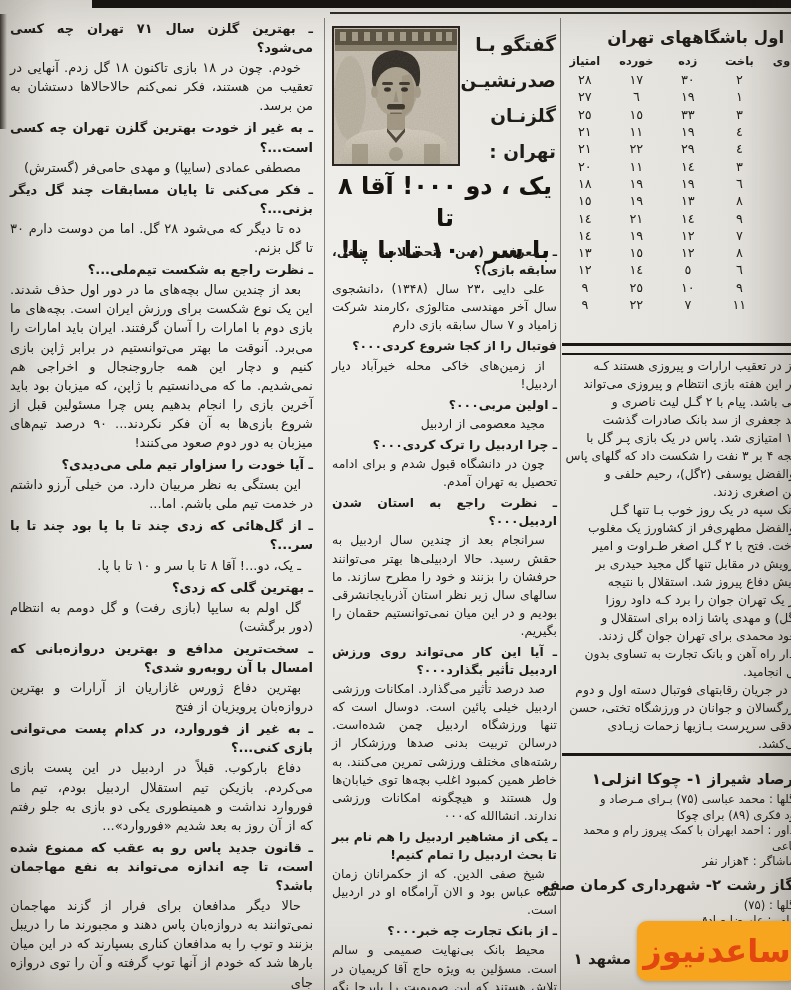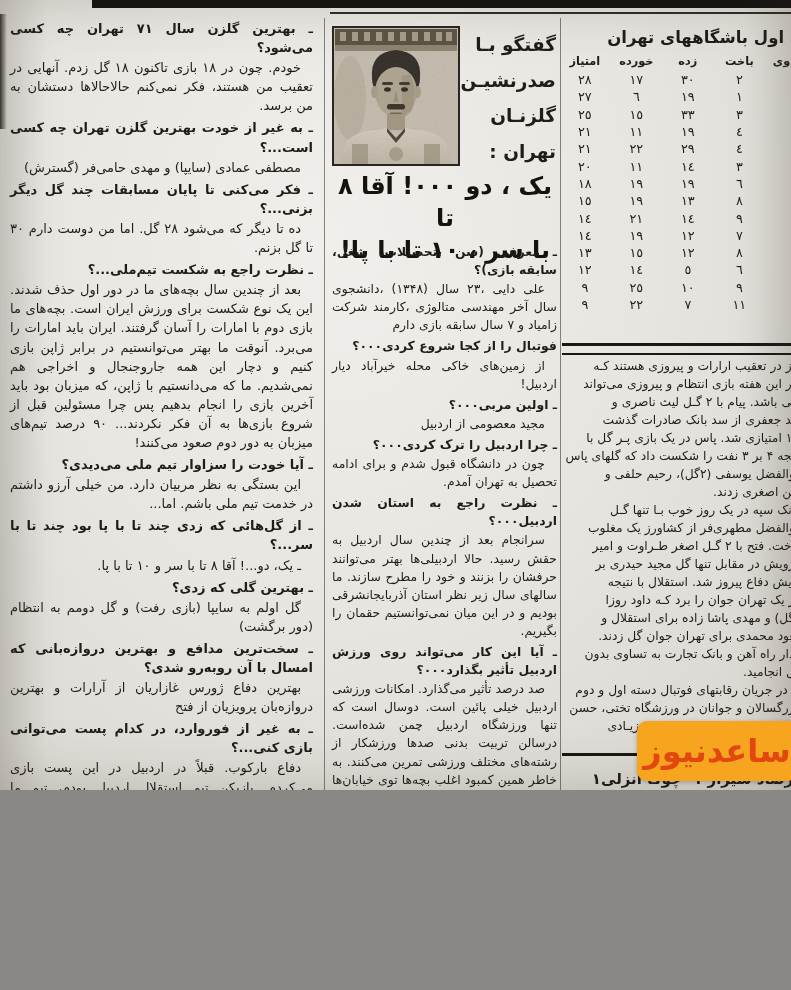--- a/index.html
+++ b/index.html
@@ -1,17 +1,17 @@
 <!DOCTYPE html>
 <html lang="fa" dir="rtl"><head>
 <meta charset="utf-8">
 <style>
   html,body{margin:0;padding:0;background:#8a8885;}
   #page{
-    position:relative;width:791px;height:790px;overflow:hidden;
+    position:relative;width:791px;height:990px;overflow:hidden;
     background:
       radial-gradient(ellipse at 42% 30%, #f1efeb 0%, #e7e5e0 50%, #d9d6d0 95%),
       #e7e5e0;
     font-family:"DejaVu Sans", sans-serif;
     color:#201d19;direction:rtl;
     box-shadow:inset 0 0 60px rgba(70,62,52,.25);
   }
   #page::after{content:"";position:absolute;inset:0;pointer-events:none;
     background:linear-gradient(90deg, rgba(60,55,48,.10), rgba(0,0,0,0) 6%, rgba(0,0,0,0) 94%, rgba(60,55,48,.08));}
   .topbar1{position:absolute;left:92px;right:0;top:0;height:8px;background:#171411;}

